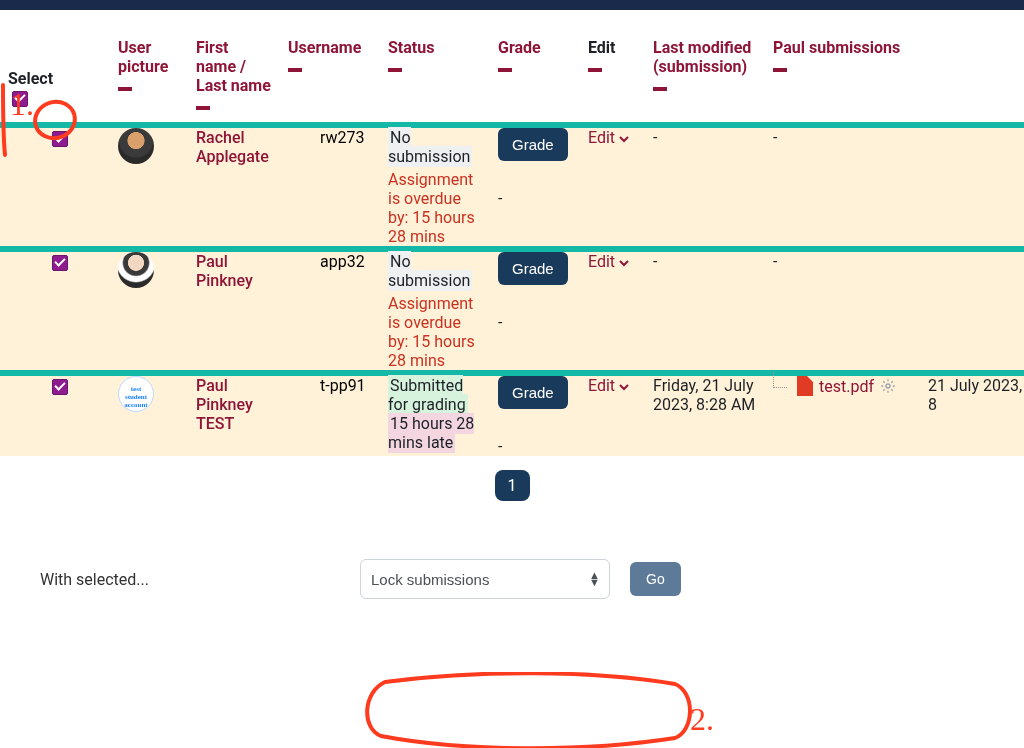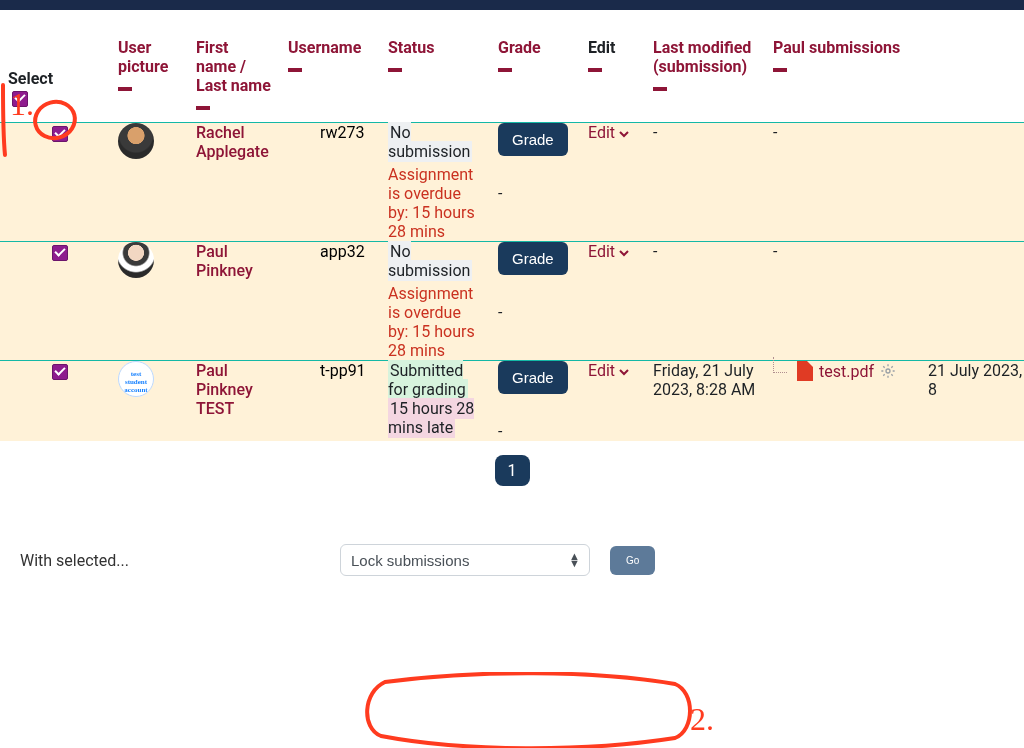--- a/index.html
+++ b/index.html
@@ -44,21 +44,21 @@
   col.c-name { width: 92px; }
   col.c-user { width: 100px; }
   col.c-status { width: 110px; }
   col.c-grade { width: 90px; }
   col.c-edit { width: 65px; }
   col.c-mod { width: 120px; }
   col.c-files { width: 155px; }
   col.c-extra { width: 120px; }
 
   tbody tr.datarow { background: #fff2d8; }
-  tbody tr.datarow td { border-top: 1px solid #14b8a6; }
+  tbody tr.datarow td { border-top: 6px solid #14b8a6; }
 
   .chk {
     appearance: none;
     width: 16px; height: 16px;
     background: #8e1c8e;
     border: 1px solid #6b156b;
     border-radius: 2px;
     position: relative;
     cursor: pointer;
   }
@@ -172,30 +172,30 @@
     color:#fff;
     border-radius:8px;
     padding:6px 13px;
     font-size:16px;
   }
 
   .bulk-bar {
     display:flex;
     align-items:center;
     gap: 20px;
-    padding: 50px 40px 20px 20px;
+    padding: 50px 40px 20px 40px;
   }
   .bulk-label { color:#333; white-space:nowrap; flex: 0 0 300px; }
   .bulk-select-wrap {
     position:relative;
     flex: 0 0 250px;
   }
   select.bulk-select {
     width: 250px;
-    height: 32px;
+    height: 40px;
     border: 1px solid #ced4da;
     border-radius: 6px;
     background:#fff;
     font-size:15px;
     padding: 0 10px;
     appearance:none;
     color:#495057;
   }
   .select-arrows {
     position:absolute;
@@ -205,21 +205,21 @@
     color:#495057;
     pointer-events:none;
     line-height:7px;
   }
   .go-btn {
     background:#5d7a99;
     color:#fff;
     border:none;
     border-radius:6px;
     padding: 9px 16px;
-    font-size:10px;
+    font-size:14px;
     cursor:pointer;
   }
 
   
   .annot {
     position: fixed;
     pointer-events: none;
     z-index: 1000;
   }
   .red-stroke { fill:none; stroke:#ff3b1f; stroke-width:4; stroke-linecap:round; }

